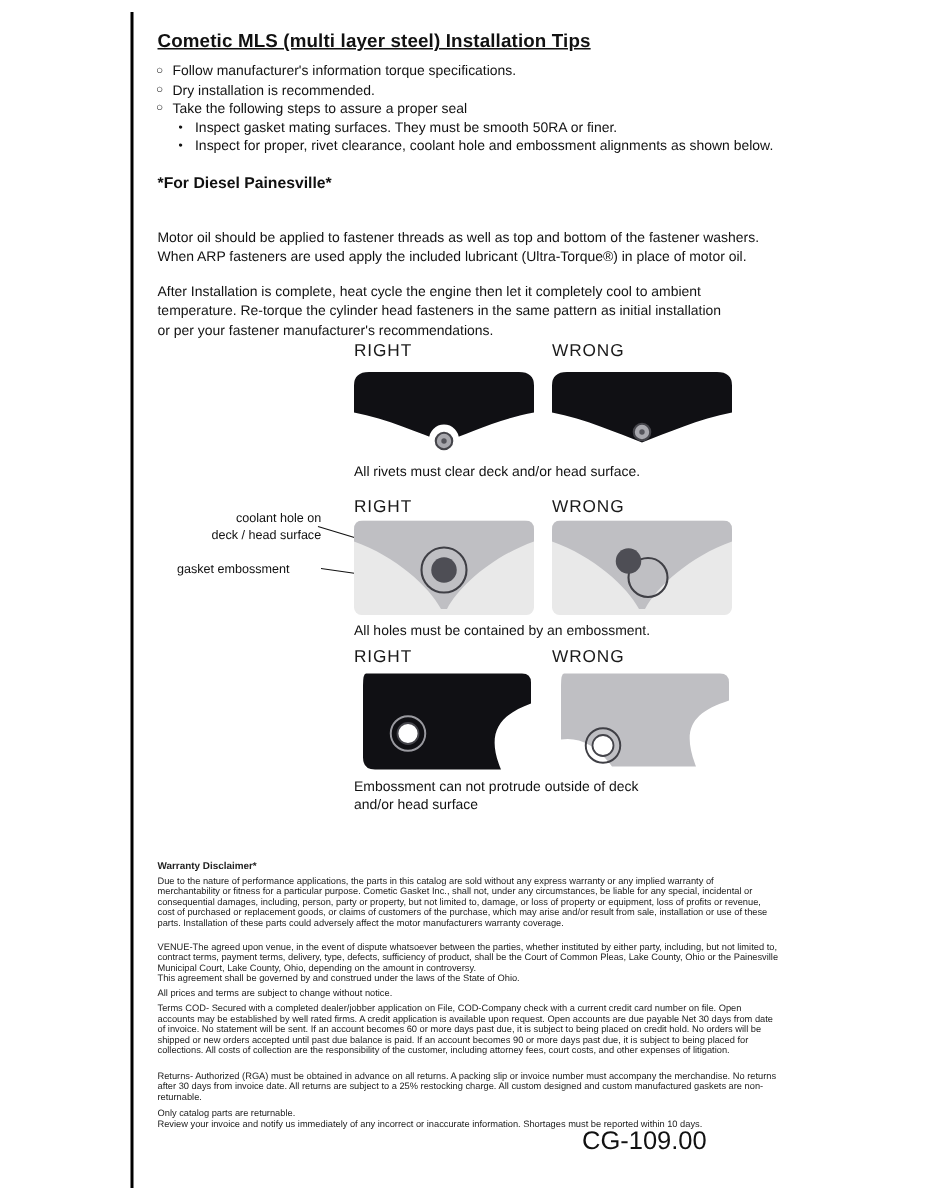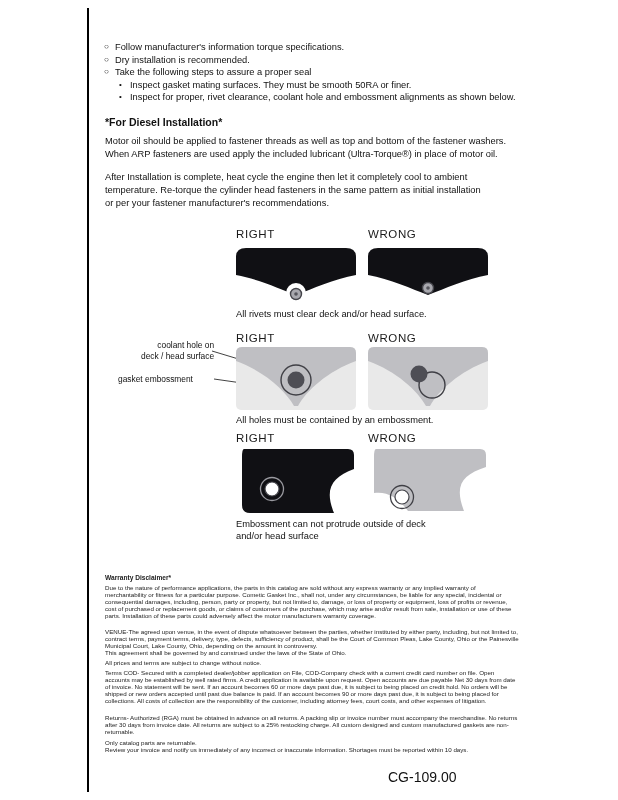--- a/index.html
+++ b/index.html
@@ -15,49 +15,50 @@
     position:absolute; left:105px; top:20px;
     font-size:12.5px; font-weight:bold; text-decoration:underline; letter-spacing:0.1px;
   }
 
   .tips { position:absolute; left:104px; top:41px; list-style:none; font-size:9.3px; }
   .tips li { display:flex; line-height:12.6px; }
   .tips .marker { width:11px; flex:0 0 11px; font-size:8px; line-height:12.6px; }
   .tips li.sub { padding-left:15px; }
 
   .section-heading { position:absolute; left:105px; top:116px; font-size:10.5px; font-weight:bold; }
-  .para { position:absolute; left:105px; width:460px; font-size:9.3px; line-height:13.2px; white-space:pre-line; }
+  .para { position:absolute; left:105px; width:460px; font-size:9.3px; line-height:13.2px; white-space:pre-line;margin-top:17px; }
   #para1 { top:135px; }
   #para2 { top:171px; }
   #note  { top:211px; }
 
   .rw-label { position:absolute; width:120px; text-align:left; font-size:11.5px; letter-spacing:0.6px; color:#1a1a1a; }
   .img-box  { position:absolute; width:120px; }
   .img-box svg { display:block; width:100%; height:100%; }
   .caption { position:absolute; left:236px; font-size:9.3px; line-height:11.5px; white-space:pre-line; }
   .annot { position:absolute; font-size:8.4px; line-height:10.5px; white-space:pre-line; color:#111; }
   .annot-lines { position:absolute; left:205px; top:345px; width:95px; height:50px; }
 
   .warranty-heading { position:absolute; left:105px; top:574px; font-size:6.6px; font-weight:bold; color:#222; }
   .wp { position:absolute; left:105px; width:414px; font-size:6.2px; line-height:7px; white-space:pre-line; color:#222; }
   #wp0 { top:584px; }
   #wp1 { top:628px; }
   #wp2 { top:659px; }
   #wp3 { top:669px; }
   #wp4 { top:714px; }
   #wp5 { top:739px; }
 
-  .footer-code { position:absolute; left:388px; top:769px; font-size:14px; color:#111;text-align:right; }
+  .footer-code { position:absolute; left:388px; top:751px; font-size:17px; color:#111;text-align:right; }
 </style>
 </head>
 <body>
 
 <div class="page">
   <div class="left-rule"></div>
 
+  <h1 class="title">Cometic MLS (multi layer steel) Installation Tips</h1>
 
   <ul class="tips">
     <li>
       <span class="marker">○</span>
       <span>Follow manufacturer's information torque specifications.</span>
     </li>
     <li>
       <span class="marker">○</span>
       <span>Dry installation is recommended.</span>
     </li>
@@ -68,21 +69,21 @@
     <li class="sub">
       <span class="marker">•</span>
       <span>Inspect gasket mating surfaces.  They must be smooth 50RA or finer.</span>
     </li>
     <li class="sub">
       <span class="marker">•</span>
       <span>Inspect for proper, rivet clearance, coolant hole and embossment alignments as shown below.</span>
     </li>
   </ul>
 
-  <h2 class="section-heading">*For Diesel Installation*</h2>
+  <h2 class="section-heading">*For Diesel Painesville*</h2>
   <p class="para" id="para1">Motor oil should be applied to fastener threads as well as top and bottom of the fastener washers.
 When ARP fasteners are used apply the included lubricant (Ultra-Torque®) in place of motor oil.</p>
   <p class="para" id="para2">After Installation is complete, heat cycle the engine then let it completely cool to ambient
 temperature. Re-torque the cylinder head fasteners in the same pattern as initial installation
 or per your fastener manufacturer's recommendations.</p>
 
   <div class="rw-label" style="left:236px; top:228px;">RIGHT</div>
   <div class="rw-label" style="left:368px; top:228px;">WRONG</div>
   <div class="img-box" style="left:236px; top:245px; height:60px;">
     <svg viewBox="0 0 120 60">

